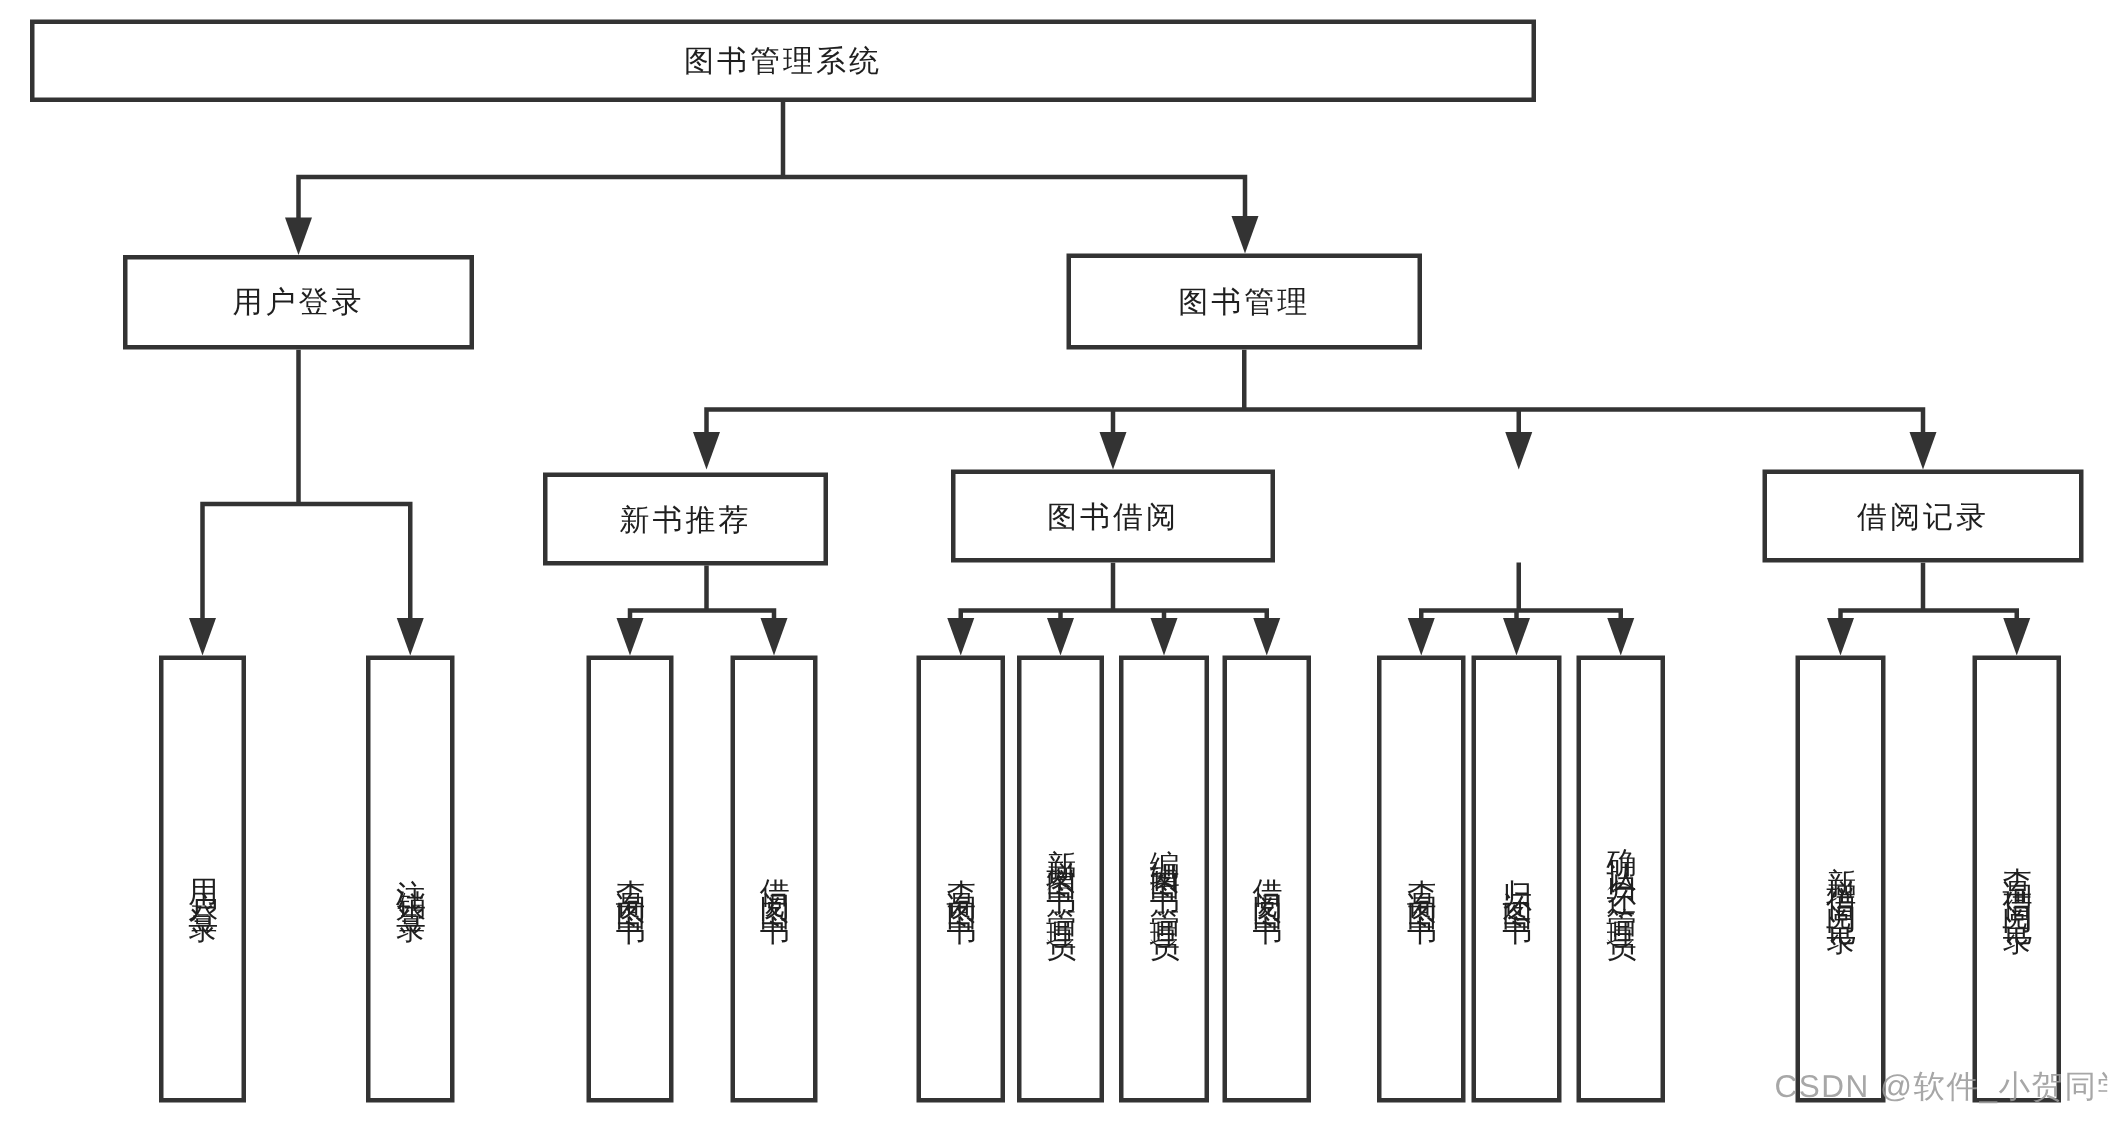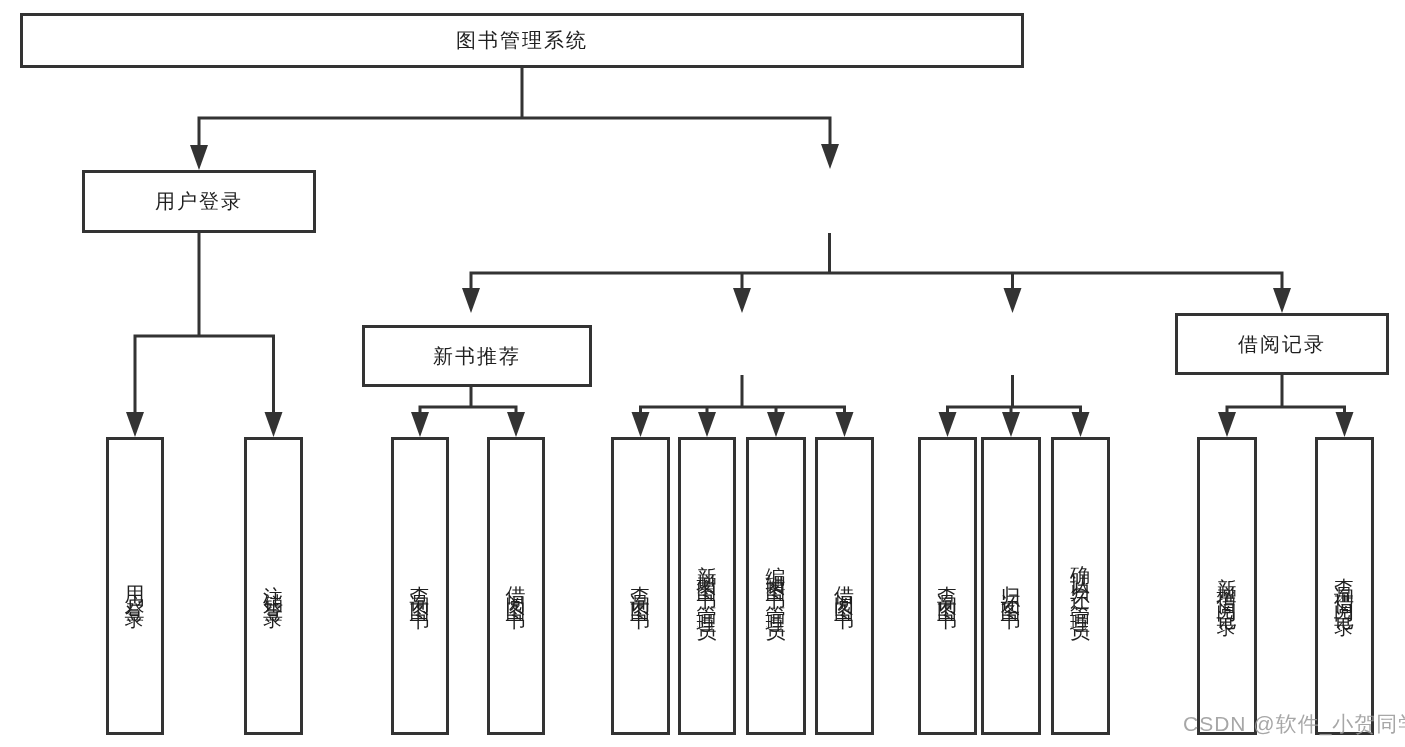--- a/index.html
+++ b/index.html
@@ -70,23 +70,29 @@
     </g>
   </svg>
 
   <div class="box h" style="left:20px;top:13px;width:1004px;height:55px">
     <span class="lbl">图书管理系统</span>
   </div>
 
   <div class="box h" style="left:82px;top:170px;width:234px;height:63px">
     <span class="lbl">用户登录</span>
   </div>
+  <div class="box h" style="left:711px;top:169px;width:237px;height:64px">
+    <span class="lbl">图书管理</span>
+  </div>
 
-  <div class="box h" style="left:362px;top:325px;width:230px;height:62px">
+  <div class="box h" style="left:362px;top:315px;width:190px;height:62px">
     <span class="lbl">新书推荐</span>
+  </div>
+  <div class="box h" style="left:634px;top:313px;width:216px;height:62px">
+    <span class="lbl">图书借阅</span>
   </div>
   <div class="box h" style="left:1175px;top:313px;width:214px;height:62px">
     <span class="lbl">借阅记录</span>
   </div>
 
   <div class="box v" style="left:106px;width:58px">
     <span class="lbl">用户登录</span>
   </div>
   <div class="box v" style="left:244px;width:59px">
     <span class="lbl">注销登录</span>

